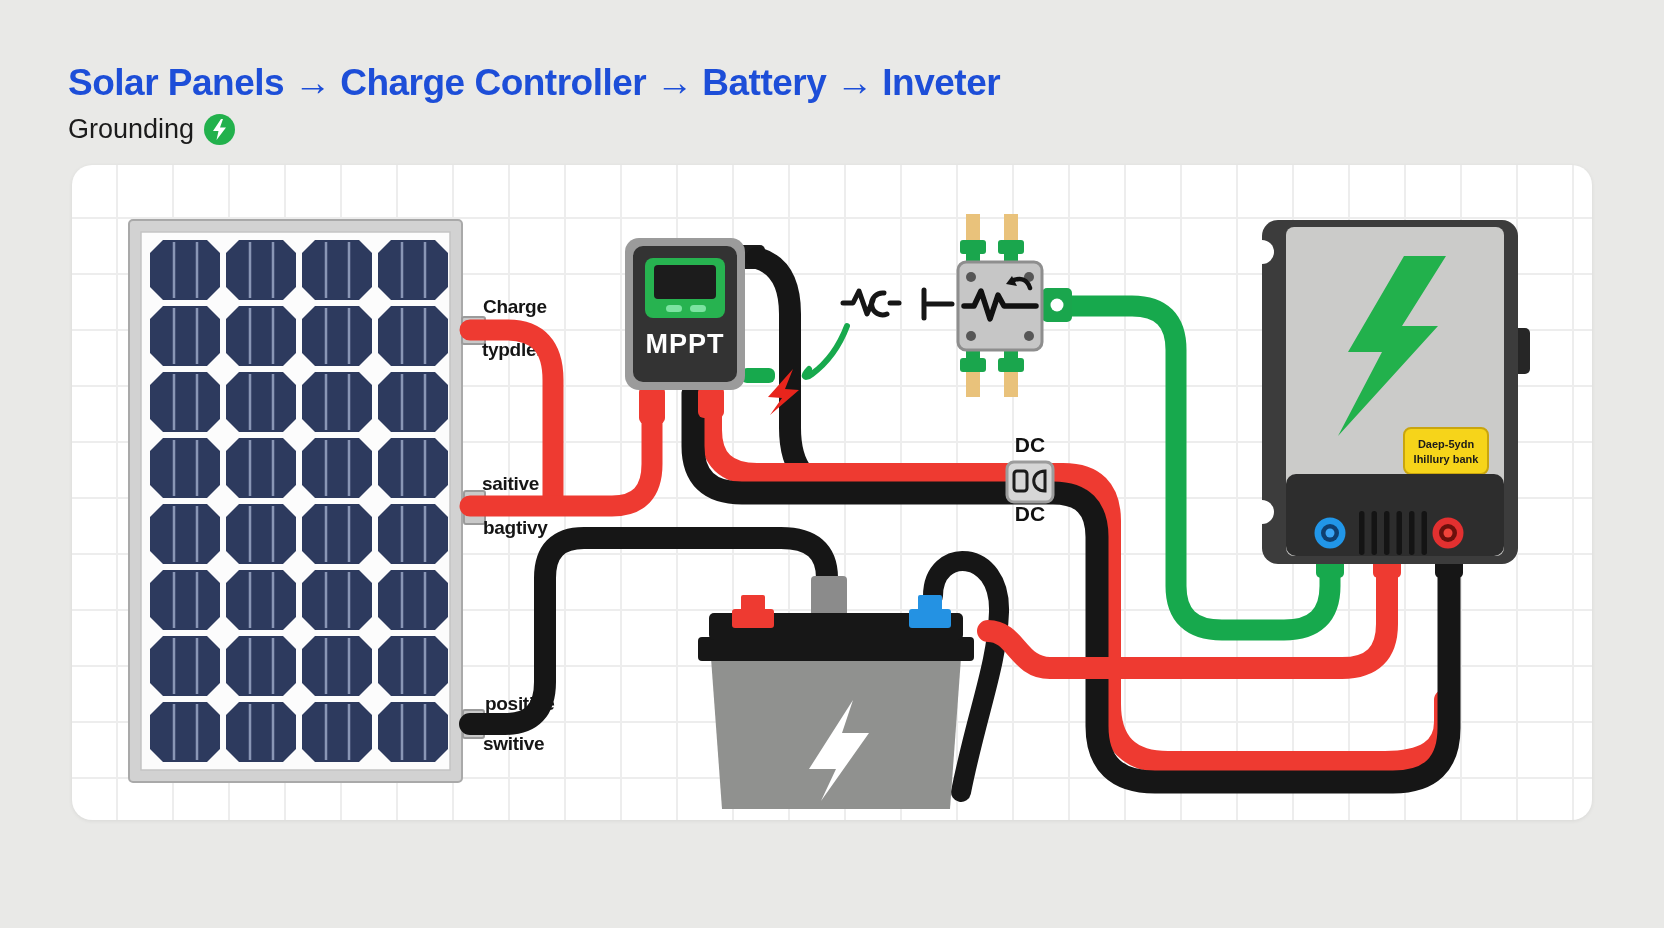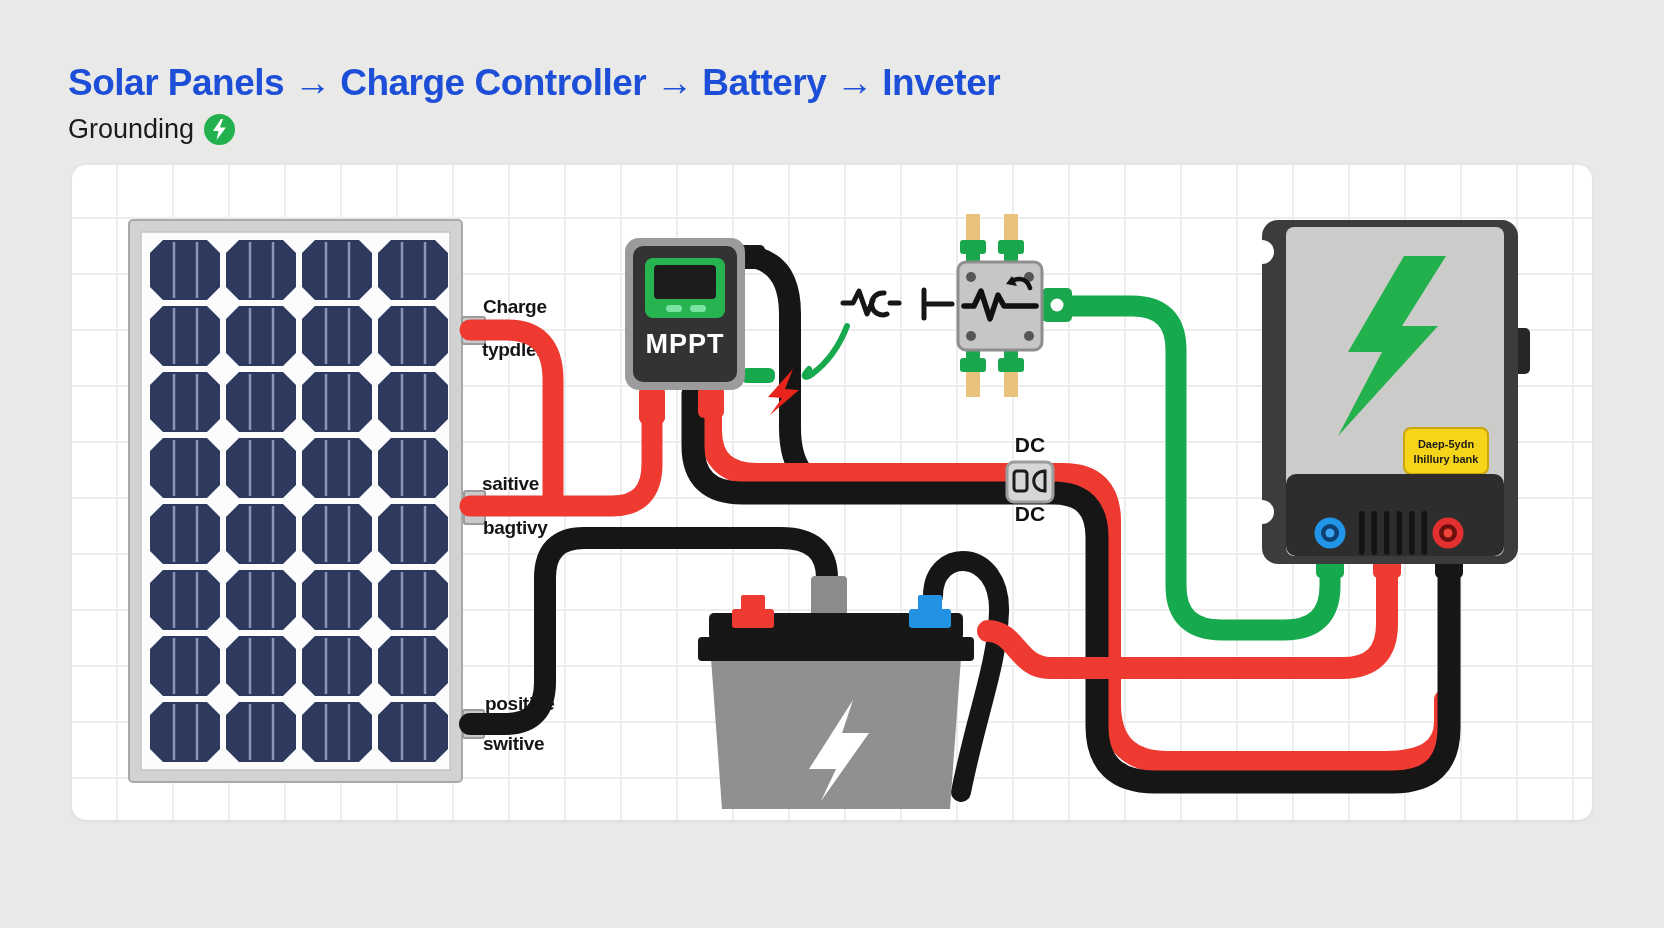--- a/index.html
+++ b/index.html
@@ -5,21 +5,21 @@
   html,body{margin:0;padding:0;background:#e9e9e7;}
   .page{position:relative;width:1664px;height:928px;background:#e9e9e7;overflow:hidden;
         font-family:"Liberation Sans","DejaVu Sans",sans-serif;}
   .header{position:absolute;left:68px;top:62px;}
   .header h1{margin:0;font-size:37px;font-weight:700;color:#1d4ed8;letter-spacing:-0.5px;}
   .subtitle-row{display:flex;align-items:center;gap:10px;margin-top:10px;}
   .subtitle-row .sub{font-size:27px;color:#1b1b1b;}
   .bolt-badge{width:31px;height:31px;border-radius:50%;background:#22b14c;display:inline-flex;
               align-items:center;justify-content:center;}
   .canvas{position:absolute;left:72px;top:165px;width:1520px;height:655px;background:#ffffff;
-          border-radius:14px;box-shadow:0 1px 4px rgba(0,0,0,.07);
+          border-radius:20px;box-shadow:0 1px 4px rgba(0,0,0,.07);
           background-image:linear-gradient(to right,#ededed 2px,transparent 2px),
                            linear-gradient(to bottom,#ededed 2px,transparent 2px);
           background-size:56px 56px;background-position:-12px -4px;}
   .canvas svg{display:block;width:100%;height:100%;}
   svg text{font-family:"Liberation Sans","DejaVu Sans",sans-serif;}
   .lbl{font-size:19px;font-weight:700;fill:#151515;letter-spacing:-0.3px;}
   .dc{font-size:21px;font-weight:700;fill:#111;}
   .mppt{font-size:27px;font-weight:700;fill:#ffffff;letter-spacing:1px;}
   .sticker-t{font-size:11px;font-weight:700;fill:#1a1a1a;}
 </style>

